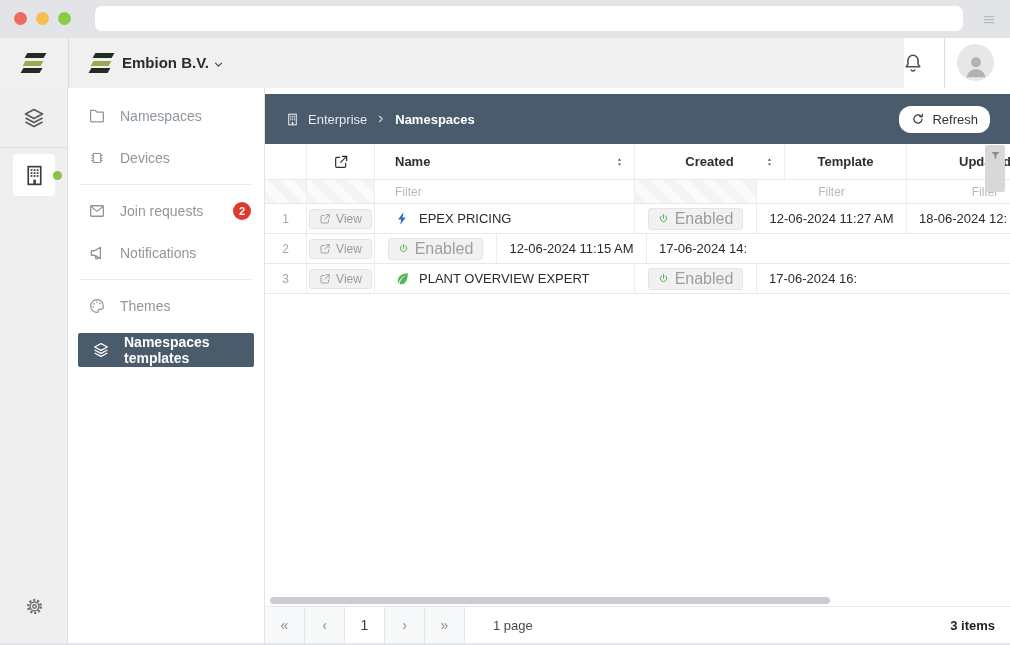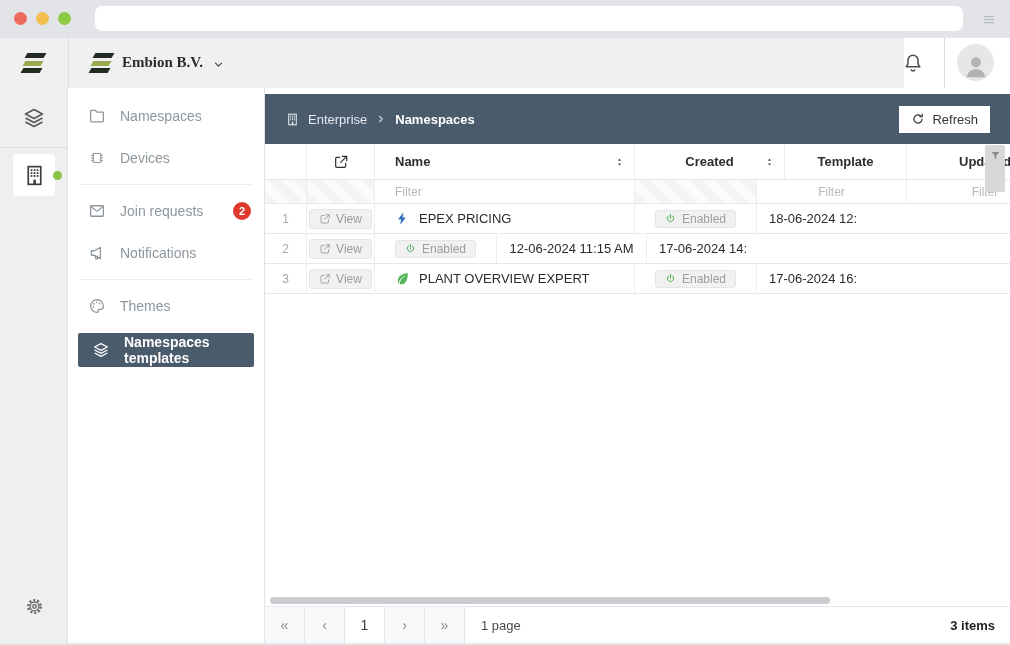--- a/index.html
+++ b/index.html
@@ -5,21 +5,21 @@
   html,body{margin:0;padding:0;background:#fff;font-family:"Liberation Sans",sans-serif;}
   .screen{position:relative;width:1010px;height:645px;background:#fff;overflow:hidden;}
 
   
   .browser-bar{position:absolute;left:0;top:0;width:1010px;height:38px;background:#e2e4e8;}
   .t-light{position:absolute;top:12px;width:13px;height:13px;border-radius:50%;}
   .address-bar{position:absolute;left:95px;top:6px;width:868px;height:25px;background:#fff;border:none;border-radius:7px;font-size:13px;padding:0 12px;box-sizing:border-box;outline:none;color:#444;}
   .menu-icon{position:absolute;right:13px;top:12px;width:16px;height:15px;color:#b6b9be;}
 
   
-  .app-header{position:absolute;left:0;top:38px;width:904px;height:50px;background:#f0f0f1;font-family:Liberation Serif, serif;}
+  .app-header{position:absolute;left:0;top:38px;width:904px;height:50px;background:#f0f0f1;}
   .hdr-divider{position:absolute;top:0;width:1px;height:50px;background:#dddddd;}
   .logo-bars{position:relative;width:24px;height:23px;display:inline-block;}
   .logo-bars i{position:absolute;width:19px;height:5px;background:var(--logo-dark);transform:skewX(-30deg);}
   .logo-bars i.b1{top:1px;left:4px;}
   .logo-bars i.b2{top:8.5px;left:2px;background:var(--logo-olive);width:18px;}
   .logo-bars i.b3{top:16px;left:0;}
   .rail-header-logo{position:absolute;left:22px;top:14px;}
   .org-logo{position:absolute;left:90px;top:14px;}
   .org-name{position:absolute;left:122px;top:16px;font-size:15px;font-weight:bold;color:#2c2c2c;}
   .org-caret{position:absolute;left:212px;top:20px;width:13px;height:13px;color:#444;}
@@ -44,21 +44,21 @@
   .sb-badge{margin-left:auto;margin-right:13px;min-width:18px;height:18px;border-radius:9px;background:var(--badge-red);color:#fff;font-size:11px;font-weight:bold;display:flex;align-items:center;justify-content:center;}
   .sb-item.active{margin:6px 10px 0 10px;height:34px;padding-left:14px;background:var(--accent);border-radius:2px;color:#fff;font-weight:bold;}
 
   
   .main{position:absolute;left:265px;top:88px;right:0;bottom:0;background:#fff;}
   .breadcrumb-bar{margin-top:6px;height:50px;background:var(--accent);display:flex;align-items:center;padding:0 20px;box-sizing:border-box;color:#fff;}
   .bc-icon{width:15px;height:15px;color:#f2f5f7;margin-right:8px;}
   .bc-root{font-size:13px;color:#e7ecf1;cursor:pointer;}
   .bc-sep{width:12px;height:12px;margin:0 8px;color:#cfd6dc;}
   .bc-current{font-size:13px;font-weight:bold;color:#fff;}
-  .refresh-btn{margin-left:auto;display:flex;align-items:center;gap:7px;background:#fff;border:none;border-radius:0;height:27px;padding:0 12px;font-size:13px;color:#333;font-family:inherit;cursor:pointer;}
+  .refresh-btn{margin-left:auto;display:flex;align-items:center;gap:7px;background:#fff;border:none;border-radius:12px;height:27px;padding:0 12px;font-size:13px;color:#333;font-family:inherit;cursor:pointer;}
   .refresh-btn .ic{width:14px;height:14px;color:#333;}
 
   
   .table-clip{position:relative;width:745px;overflow:hidden;}
   .t-row{display:flex;width:798px;box-sizing:border-box;border-bottom:1px solid #e8e8e8;background:#fff;}
   .cell{box-sizing:border-box;border-right:1px solid #ededed;display:flex;align-items:center;overflow:hidden;}
   .c-num{width:42px;justify-content:center;}
   .c-view{width:68px;justify-content:center;}
   .c-name{width:260px;padding-left:20px;position:relative;}
   .c-template{width:122px;justify-content:center;}
@@ -71,31 +71,31 @@
   .t-filter{height:24px;}
   .striped{background:repeating-linear-gradient(45deg,#f4f4f4 0 9px,#fbfbfb 9px 18px);}
   .filter-input{width:100%;border:none;outline:none;background:transparent;font-size:12px;color:#666;font-family:inherit;padding:0;}
   .filter-input::placeholder{color:#b9b9b9;}
   .fi-center{text-align:center;}
   .data-row{height:30px;font-size:13px;color:#2b2b2b;}
   .row-num{color:#a6a6a6;font-size:12px;}
   .view-btn{display:inline-flex;align-items:center;gap:5px;background:#f1f1f1;border:1px solid #e5e5e5;border-radius:3px;padding:2px 9px;font-size:12px;color:#9b9b9b;font-family:inherit;cursor:pointer;}
   .view-btn .ic{width:12px;height:12px;}
   .row-type-icon{width:15px;height:15px;margin-right:9px;flex:0 0 auto;}
-  .pill{display:inline-flex;align-items:center;gap:6px;background:#f1f1f1;border:1px solid #e5e5e5;border-radius:3px;padding:1px 9px;font-size:12px;color:#9e9e9e;}
+  .pill{display:inline-flex;align-items:center;gap:6px;background:#f1f1f1;border:1px solid #e5e5e5;border-radius:3px;padding:1px 9px;font-size:16px;color:#9e9e9e;}
   .pill .ic{width:11px;height:11px;color:var(--status-green);}
   .funnel-tab{position:absolute;right:5px;top:57px;width:20px;height:47px;background:#d8d8d8;border-radius:2px;display:flex;justify-content:center;padding-top:5px;box-sizing:border-box;color:#8a8a8a;cursor:pointer;}
   .funnel-tab .ic{width:11px;height:11px;}
 
   
   .hscroll-thumb{position:absolute;left:5px;top:509px;width:560px;height:7px;border-radius:4px;background:#c9cdd1;cursor:pointer;}
   .pagination{position:absolute;left:0;right:0;bottom:2px;height:36px;border-top:1px solid #e8e8e8;background:#fff;display:flex;align-items:stretch;}
   .pg-btn{width:40px;display:flex;align-items:center;justify-content:center;border:none;border-right:1px solid #e5e5e5;background:#f7f8f9;color:#8a8a8a;font-size:14px;font-family:inherit;cursor:pointer;padding:0;}
   .pg-btn.current{background:#fff;color:#3d3d3d;}
-  .pg-pageinfo{align-self:center;margin-left:16px;font-size:13px;color:#4a4a4a;}
+  .pg-pageinfo{align-self:center;margin-left:28px;font-size:13px;color:#4a4a4a;}
   .pg-items{margin-left:auto;align-self:center;padding-right:15px;font-size:13px;font-weight:bold;color:#1f1f1f;}
   .win-edge{position:absolute;left:0;right:0;bottom:0;height:2px;background:#e4e6e9;}
 
   .ic{display:inline-block;line-height:0;}
   .ic svg{width:100%;height:100%;display:block;}
 </style>
 </head>
 <body>
 
 <div class="screen">
@@ -381,20 +381,21 @@
       <span class="pill">
         <span class="ic">
                   <svg viewBox="0 0 24 24" fill="none" stroke="currentColor" stroke-width="2.1" stroke-linecap="round">
                     <path d="M12 3.5V12"></path>
                     <path d="M7.5 6.2a7 7 0 1 0 9 0"></path>
                   </svg>
                 </span>
         <span>Enabled</span>
       </span>
     </div>
+    <div class="cell c-created">12-06-2024 11:27 AM</div>
     <div class="cell c-updated">18-06-2024 12:</div>
   </div>
 
   <div class="t-row data-row">
     <div class="cell c-num row-num">2</div>
     <div class="cell c-view">
       <button class="view-btn">
         <span class="ic">
                   <svg viewBox="0 0 24 24" fill="none" stroke="currentColor" stroke-width="1.8" stroke-linecap="round" stroke-linejoin="round">
                     <path d="M10 5H6a2 2 0 0 0-2 2v11a2 2 0 0 0 2 2h11a2 2 0 0 0 2-2v-4"></path>

